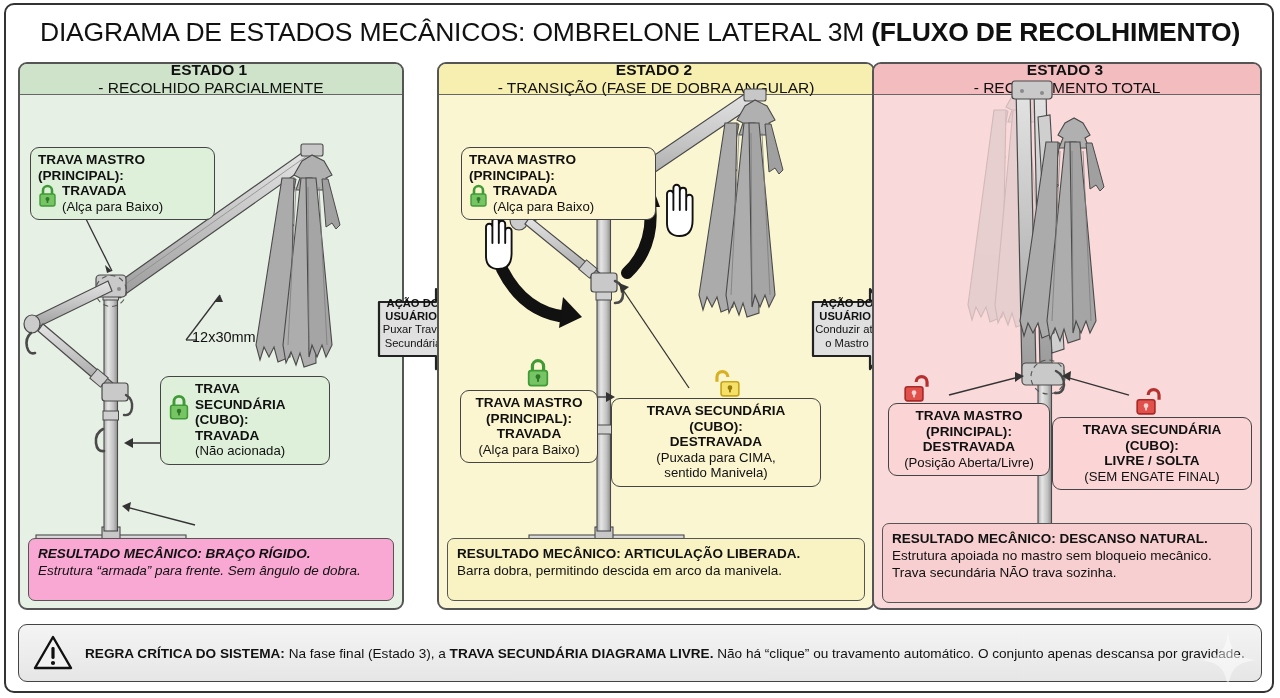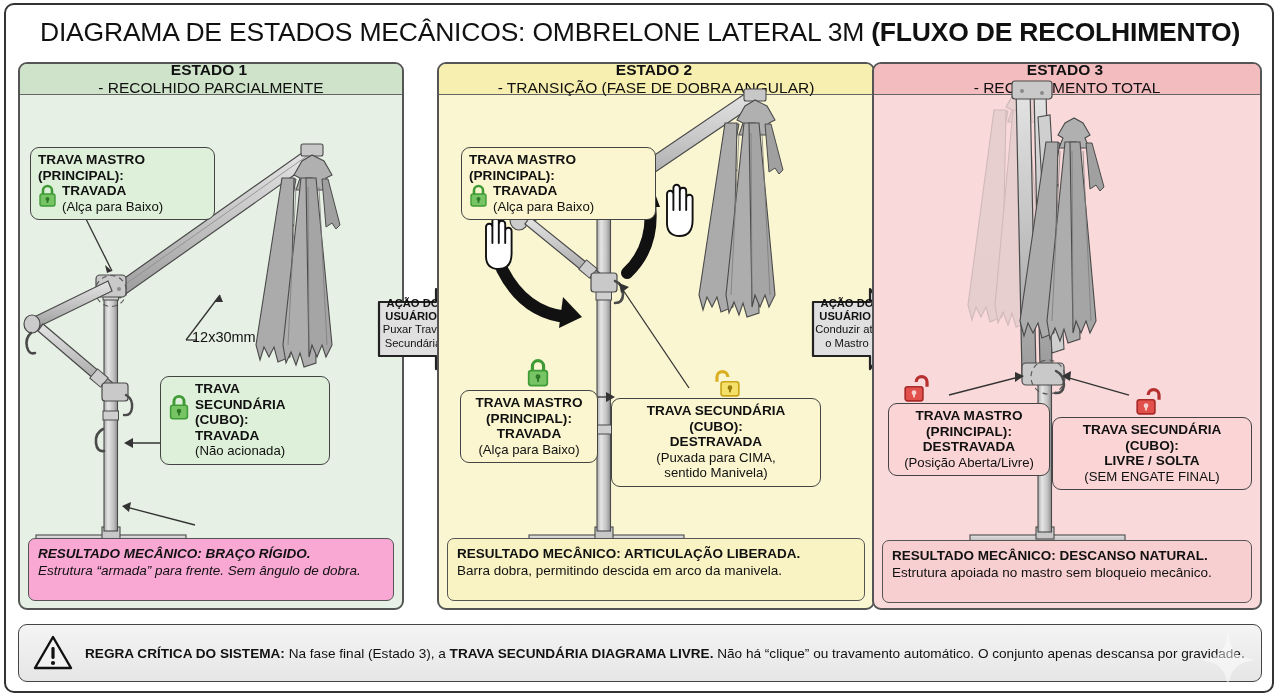--- a/index.html
+++ b/index.html
@@ -529,20 +529,21 @@
       <div class="callout c-pink" style="left:178px;top:322px;width:200px;text-align:center;">
         <div class="bold">TRAVA SECUNDÁRIA (CUBO):</div>
         <div class="bold">LIVRE / SOLTA</div>
         <div class="reg">(SEM ENGATE FINAL)</div>
       </div>
     </div>
 
     <div class="panel-foot" style="bottom:5px;">
       <div class="foot-title">RESULTADO MECÂNICO: DESCANSO NATURAL.</div>
       <div class="foot-line">Estrutura apoiada no mastro sem bloqueio mecânico.</div>
+      <div class="foot-line">Trava secundária NÃO trava sozinha.</div>
     </div>
   </div>
 
   <div class="rule-bar">
     <span style="flex:0 0 auto;">
       <svg width="40" height="36" viewBox="0 0 40 36">
         <path d="M20 2 L38 33 L2 33 Z" fill="#f2f2f2" stroke="#111" stroke-width="2.4" stroke-linejoin="round"></path>
         <rect x="18.4" y="12" width="3.2" height="12" rx="1.4" fill="#111"></rect>
         <circle cx="20" cy="28" r="2.1" fill="#111"></circle>
       </svg>

